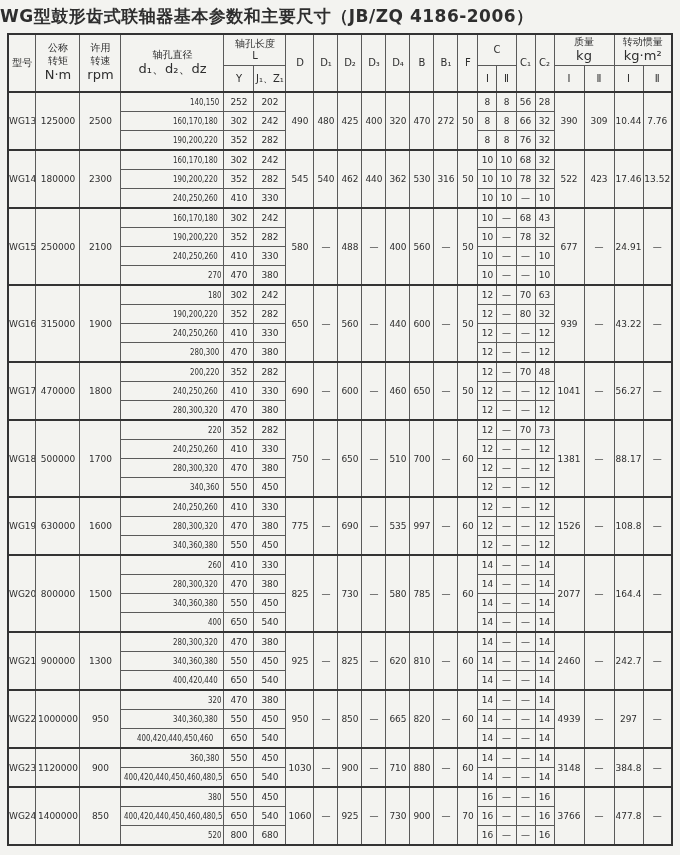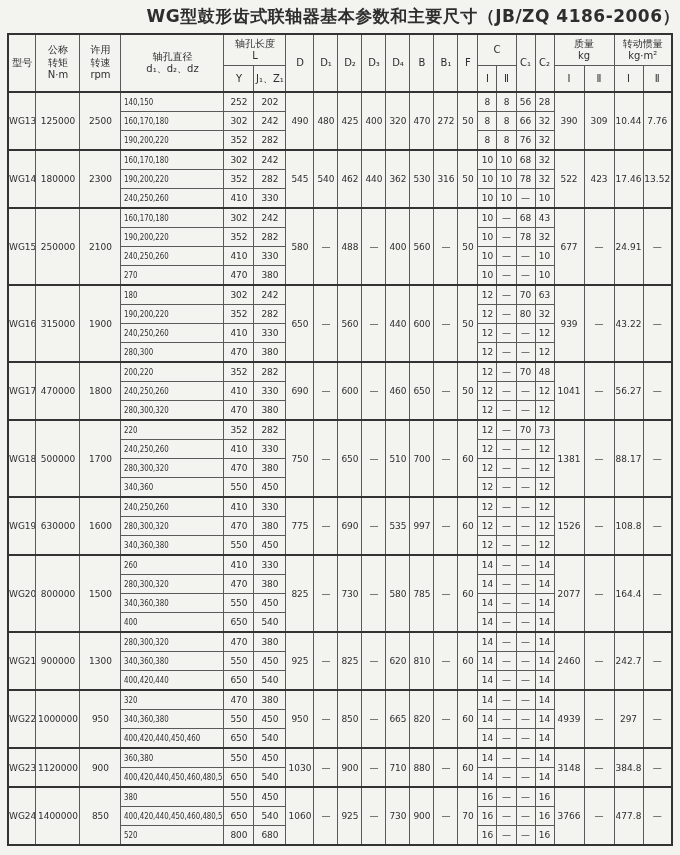--- a/index.html
+++ b/index.html
@@ -5,21 +5,21 @@
   html,body{margin:0;padding:0;}
   body{
     width:680px;height:855px;
     background:#f3f3f0;
     color:#2e2e2e;
     font-family:"DejaVu Sans",sans-serif;
     -webkit-font-smoothing:antialiased;
   }
   .page{width:680px;height:855px;overflow:hidden;}
   .title{
-    text-align:right;
+    text-align:left;
     font-size:17px;
     font-weight:bold;
     padding-top:5px;
     letter-spacing:0.5px;
   }
   table.spec{
     width:664px;
     margin:5px auto 0 auto;
     border-collapse:collapse;
     table-layout:fixed;
@@ -34,32 +34,32 @@
     padding:0;
     overflow:hidden;
     white-space:nowrap;
   }
   .spec thead th{font-size:10px;line-height:1.2;}
   .spec thead tr.h1 th{height:30px;}
   .spec thead tr.h2 th{height:25px;}
   .spec tbody td{height:18px;}
   .spec tbody tr.model-first td{border-top:2px solid #333;}
   td.bore{
-    text-align:left;
+    text-align:right;
     padding-left:3px;
     font-size:8px;
   }
   td.bore span{
     display:inline-block;
     transform:scaleX(0.88);
     transform-origin:left center;
     white-space:nowrap;
   }
   .hline{line-height:1.25;}
-  .sub{font-size:10px;}
+  .sub{font-size:13px;}
   .notes{
     width:660px;
     margin:7px auto 0 auto;
     font-size:11px;
     line-height:1.7;
     color:#1f1f1f;
   }
 </style>
 </head>
 <body>

